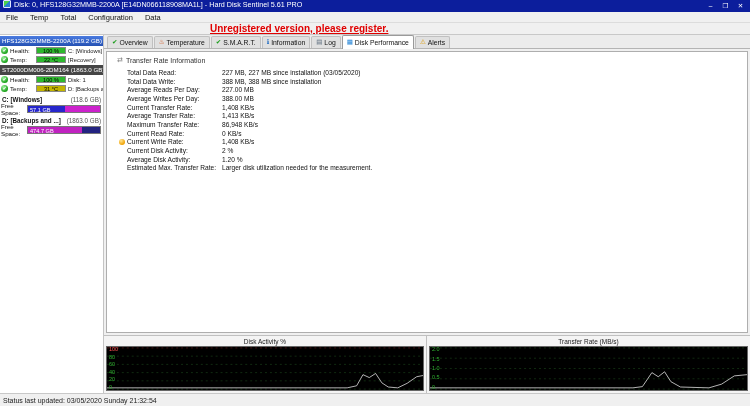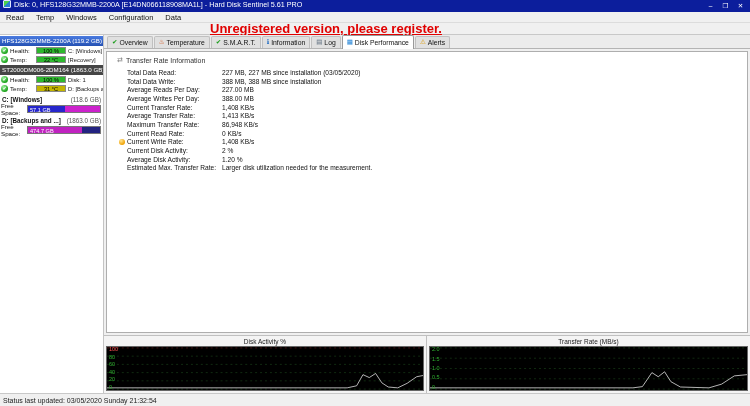--- a/index.html
+++ b/index.html
@@ -9,21 +9,21 @@
   .titlebar { height:12px; background:#0c1e9c; color:#fff; display:flex; padding:0 2px; }
   .app-icon { width:8px; height:8px; border-radius:1px; background:linear-gradient(135deg,#4cd14c 0 50%,#2a7fd4 50% 100%); border:1px solid #dfe6ff; margin-left:1px; flex:0 0 auto; }
   .title-text { flex:1; padding-left:3px; font-size:7.2px; white-space:nowrap; overflow:hidden; }
   .win-btns { display:flex; }
   .win-btn { width:15px; height:11px; display:flex; align-items:center; justify-content:center; font-size:6.5px; color:#fff; }
 
   .menubar { height:11px; background:#f0f0f0; display:flex; align-items:center; font-size:7.5px; border-bottom:1px solid #dcdcdc; }
   .menu-item { padding:0 6px; }
 
   .noticebar { height:12px; background:#f0f0f0; border-bottom:1px solid #c8c8c8; display:flex; align-items:center; }
-  .notice { margin-left:210px; color:#e00000; font-weight:bold; text-decoration:underline; font-size:13px; cursor:pointer; }
+  .notice { margin-left:210px; color:#e00000; font-weight:bold; text-decoration:underline; font-size:10px; cursor:pointer; }
 
   .content { display:flex; height:358px; }
 
   .sidebar { width:104px; background:#fff; border-right:1px solid #c4c4c4; overflow:hidden; padding-top:1px; }
   .disk-block { margin-bottom:1px; }
   .disk-header { height:10px; color:#fff; font-size:6.2px; line-height:10px; padding:0 2px; white-space:nowrap; overflow:hidden; cursor:default; }
   .disk-header.selected { background:linear-gradient(#4a7be0,#2551b4); }
   .disk-header.dark { background:#454545; }
   .metric-row { display:flex; align-items:center; height:9px; padding-left:1px; gap:2px; overflow:hidden; }
   .led { width:7px; height:7px; border-radius:50%; background:radial-gradient(circle at 35% 30%,#9df09d,#17a017 72%); color:#fff; font-size:5px; line-height:7px; text-align:center; flex:0 0 auto; }
@@ -69,23 +69,23 @@
   <span class="app-icon"></span>
   <span class="title-text">Disk: 0, HFS128G32MMB-2200A [E14DN066118908MA1L]  -  Hard Disk Sentinel 5.61 PRO</span>
   <span class="win-btns">
     <span class="win-btn">–</span>
     <span class="win-btn">❐</span>
     <span class="win-btn close">✕</span>
   </span>
 </div>
 
 <div class="menubar">
-    <div class="menu-item">Read</div>
+    <div class="menu-item">File</div>
     <div class="menu-item">Temp</div>
-    <div class="menu-item">Windows</div>
+    <div class="menu-item">Total</div>
     <div class="menu-item">Configuration</div>
     <div class="menu-item">Data</div>
   </div>
 
 <div class="noticebar">
   <span class="notice">Unregistered version, please register.</span>
 </div>
 
 <div class="content">
   <div class="sidebar">

